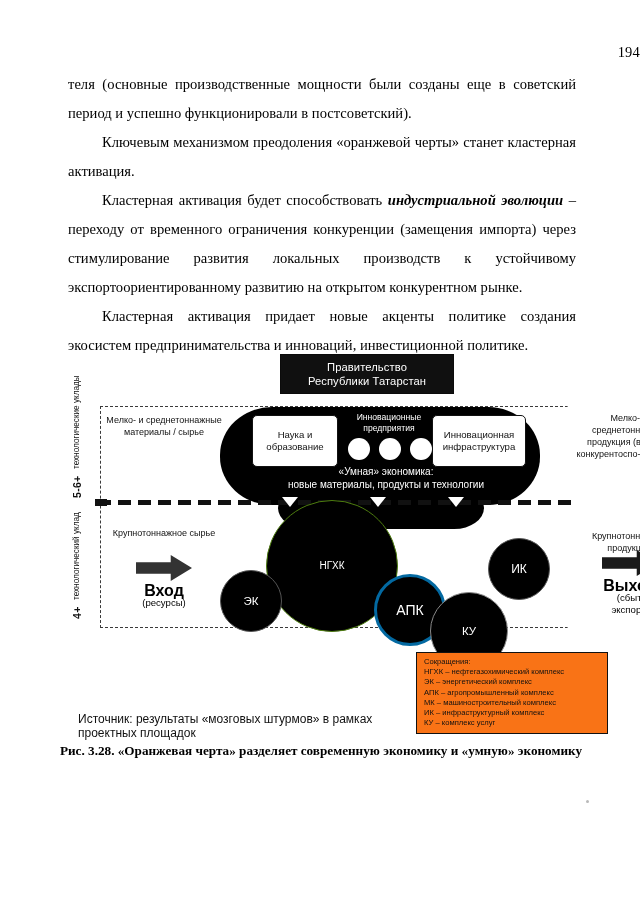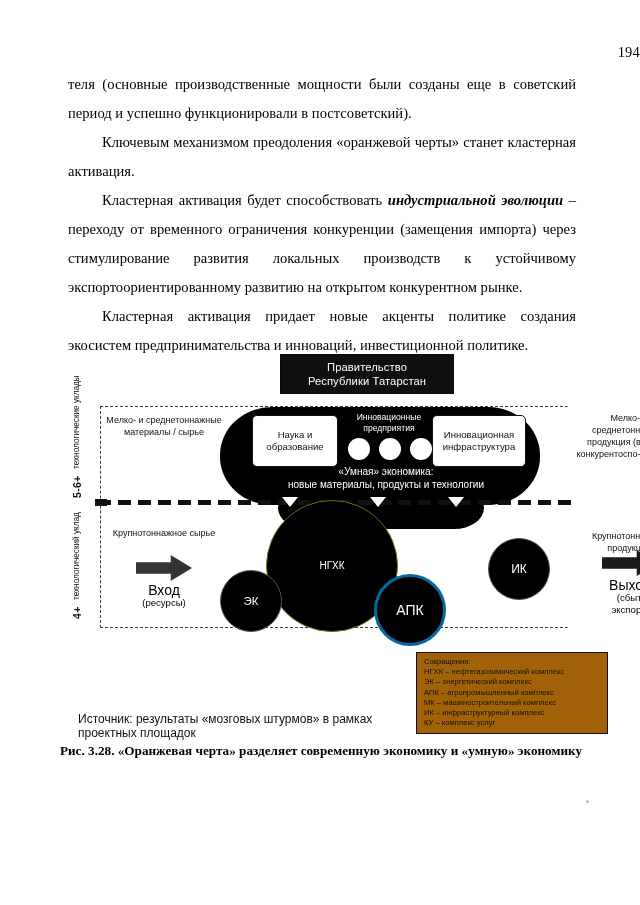--- a/index.html
+++ b/index.html
@@ -176,22 +176,22 @@
   #flow-out { left: 514px; top: 198px; }
   .arrow-glyph {
     width: 56px;
     height: 26px;
     margin: 0 auto 3px auto;
     background: #1a1a1a;
     clip-path: polygon(0% 28%, 62% 28%, 62% 0%, 100% 50%, 62% 100%, 62% 72%, 0% 72%);
   }
   #flow-in .arrow-glyph { background: #333333; }
   .flow-title {
-    font-size: 14px;
-    font-weight: normal;
+    font-size: 16px;
+    font-weight: bold;
     line-height: 13px;
   }
   .flow-sub {
     font-size: 9.6px;
     line-height: 12px;
   }
 
   
   .smart-blob {
     position: absolute;
@@ -305,21 +305,21 @@
   #bub-ek    { left: 152px; top: 218px; width: 62px;  height: 62px;  font-size: 11.5px; border: 1px solid #555; }
   #bub-apk   { left: 306px; top: 222px; width: 72px;  height: 72px;  font-size: 14px; border: 3px solid #0369a1; }
   #bub-ku    { left: 362px; top: 240px; width: 78px;  height: 78px;  font-size: 11.5px; border: 1px solid #888; }
 
   
   .legend {
     position: absolute;
     left: 348px;
     top: 300px;
     width: 192px;
-    background: #a16207;
+    background: #f97316;
     border: 1px solid #111111;
     padding: 4px 6px 5px 7px;
     font-family: "Liberation Sans", "DejaVu Sans", sans-serif;
     font-size: 7.6px;
     line-height: 10.2px;
     color: #111;
     box-sizing: border-box;
     z-index: 8;
   }
   .legend-title { margin-bottom: 0px; }
@@ -424,20 +424,21 @@
     <div class="orange-line"></div>
     <div class="axis-tick"></div>
     <div class="notch" id="notch-a"></div>
     <div class="notch" id="notch-b"></div>
     <div class="notch" id="notch-c"></div>
 
     <div class="bubble" id="bub-ngxk">НГХК</div>
     <div class="bubble" id="bub-ik">ИК</div>
     <div class="bubble" id="bub-ek">ЭК</div>
     <div class="bubble" id="bub-apk">АПК</div>
+    <div class="bubble" id="bub-ku">КУ</div>
 
     <div class="flow" id="flow-in">
       <div class="arrow-glyph"></div>
       <div class="flow-title">Вход</div>
       <div class="flow-sub">(ресурсы)</div>
     </div>
 
     <div class="flow" id="flow-out">
       <div class="arrow-glyph"></div>
       <div class="flow-title">Выход</div>

